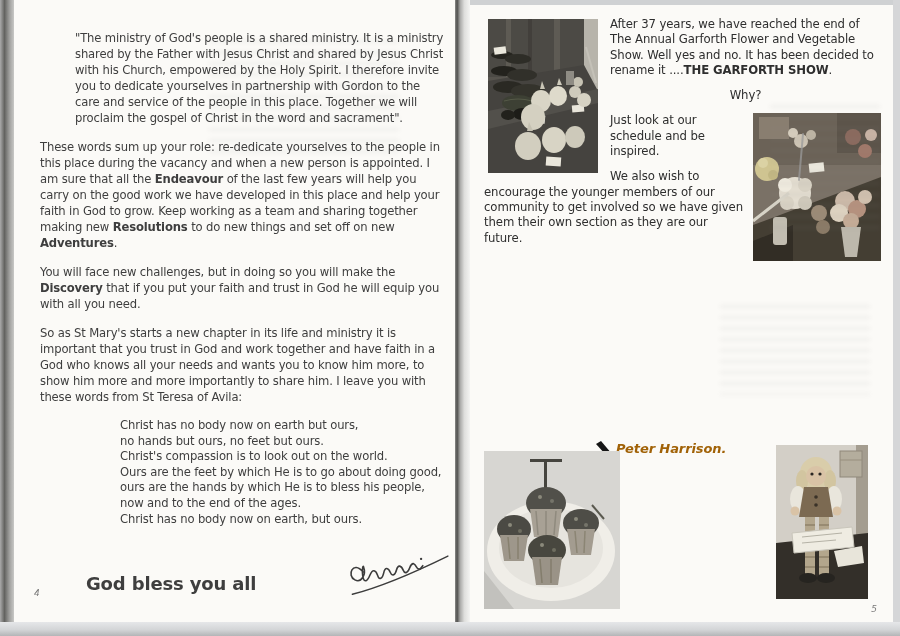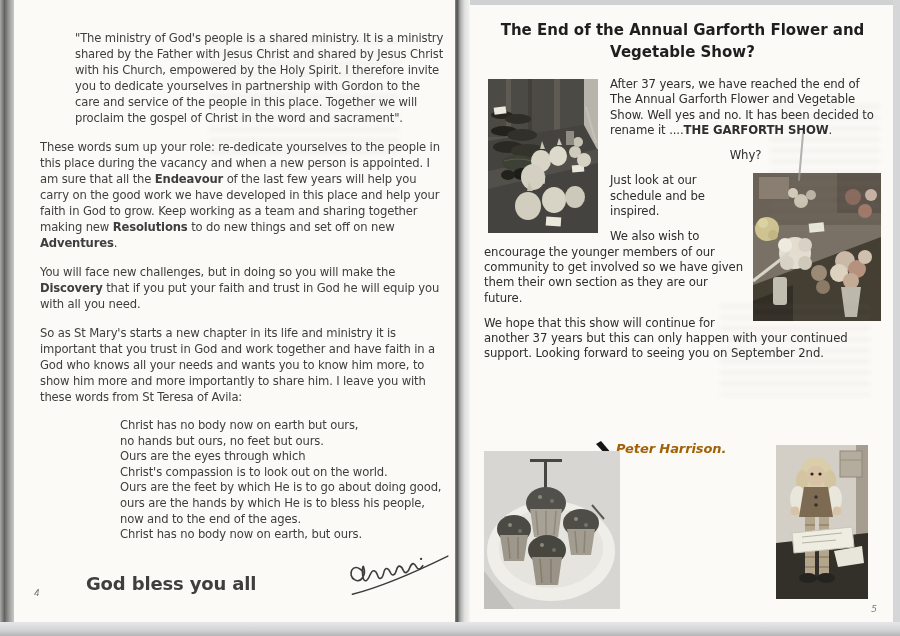--- a/index.html
+++ b/index.html
@@ -66,21 +66,20 @@
 
     <p class="lp"><span>These words sum up your role: re-dedicate yourselves to the people in this place during the vacancy and when a new person is appointed. I am sure that all the </span><b>Endeavour</b><span> of the last few years will help you carry on the good work we have developed in this place and help your faith in God to grow. Keep working as a team and sharing together making new </span><b>Resolutions</b><span> to do new things and set off on new </span><b>Adventures</b><span>.</span></p>
 
     <p class="lp"><span>You will face new challenges, but in doing so you will make the </span><b>Discovery</b><span> that if you put your faith and trust in God he will equip you with all you need.</span></p>
 
     <p class="lp">So as St Mary's starts a new chapter in its life and ministry it is important that you trust in God and work together and have faith in a God who knows all your needs and wants you to know him more, to show him more and more importantly to share him. I leave you with these words from St Teresa of Avila:</p>
 
     <div class="poem">
       <div>Christ has no body now on earth but ours,</div>
       <div>no hands but ours, no feet but ours.</div>
-      <div>Ours are the eyes through which</div>
       <div>Christ's compassion is to look out on the world.</div>
       <div>Ours are the feet by which He is to go about doing good,</div>
       <div>ours are the hands by which He is to bless his people,</div>
       <div>now and to the end of the ages.</div>
       <div>Christ has no body now on earth, but ours.</div>
     </div>
 
     <div class="closing">God bless you all</div>
 
     <svg class="sig" width="108" height="54" viewBox="0 0 108 54" role="img">
@@ -91,21 +90,20 @@
 
     <div class="pgnum pgnum-left">4</div>
   </div>
 
   <div class="fold"></div>
 
   <div class="page page-right">
     <div class="ghost ghost-1"></div>
     <div class="ghost ghost-2"></div>
 
-    <h1 class="title">The End of the Annual Garforth Flower and Vegetable Show?</h1>
 
     <div>
 
       <svg class="photo-veg" width="110" height="154" viewBox="0 0 110 154" role="img">
         <rect width="110" height="154" fill="#57544e"></rect>
         <rect x="0" y="0" width="110" height="58" fill="#4c4a45"></rect>
         <rect x="18" y="0" width="5" height="58" fill="#5e5b54"></rect>
         <rect x="40" y="0" width="4" height="58" fill="#423f3b"></rect>
         <rect x="66" y="0" width="6" height="58" fill="#5e5b54"></rect>
         <rect x="96" y="0" width="14" height="154" fill="#b7b4ab"></rect>
@@ -175,21 +173,20 @@
         <circle cx="112" cy="84" r="7" fill="#d0c0ae"></circle>
         <polygon points="88,114 108,114 104,144 92,144" fill="#bdb8ac"></polygon>
         <rect x="20" y="104" width="14" height="28" rx="3" fill="#c2bdb1"></rect>
         <line x1="0" y1="108" x2="36" y2="80" stroke="#d8d4c8" stroke-width="3"></line>
         <circle cx="66" cy="100" r="8" fill="#9b8a76"></circle>
         <circle cx="70" cy="114" r="7" fill="#8a7a66"></circle>
       </svg>
 
       <p class="rp">Just look at our schedule and be inspired.</p>
       <p class="rp">We also wish to encourage the younger members of our community to get involved so we have given them their own section as they are our future.</p>
-      <p class="rp">We hope that this show will continue for another 37 years but this can only happen with your continued support. Looking forward to seeing you on September 2nd.</p>
     </div>
 
     <div class="byline">
       <svg width="16" height="14" viewBox="0 0 16 14">
           <polygon points="0,3 5,0 16,13 10,14" fill="#161616"></polygon>
         </svg><span>Peter Harrison.</span>
     </div>
 
     <svg class="photo-cupcakes" width="136" height="158" viewBox="0 0 136 158" role="img">
       <rect width="136" height="158" fill="#d7d6d2"></rect>

